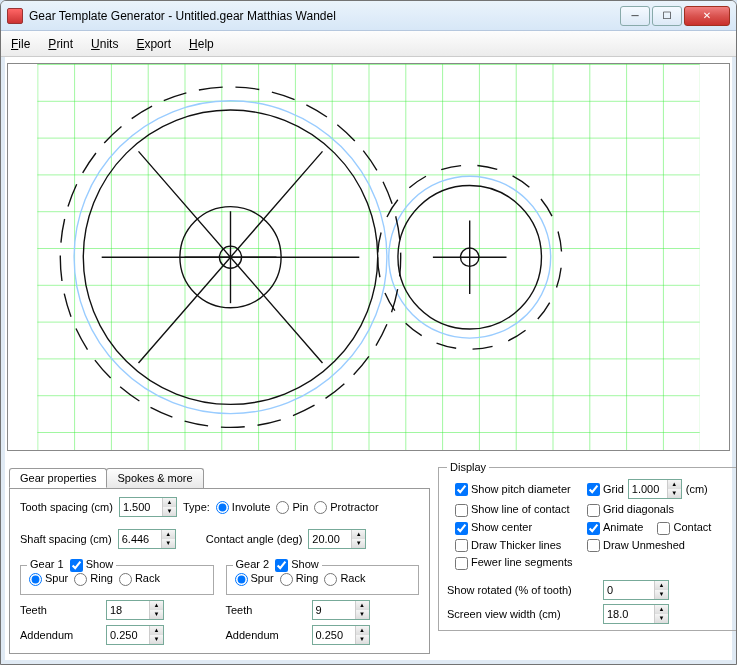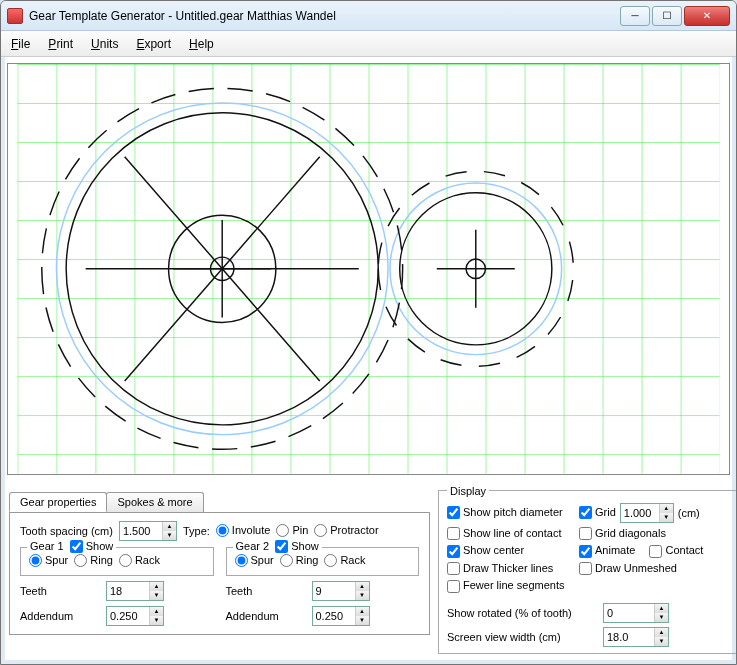--- a/index.html
+++ b/index.html
@@ -13,34 +13,34 @@
 .winbtn.close { width:46px; background:linear-gradient(#f08080,#d9534f,#c9302c); border-color:#a03020; color:#fff;}
 .menubar { height:26px; background:linear-gradient(#fdfdfd,#ececec); display:flex; align-items:center; padding:0 10px; gap:18px; border-bottom:1px solid #ccc; font-size:12px;}
 .menubar span u { text-decoration:underline; }
 .canvas-wrap { flex:1; background:#fff; margin:6px; border:1px solid #888; position:relative; overflow:hidden;}
 .panels { display:flex; padding:4px 8px 10px; gap:8px;}
 .left-panel { flex:1;}
 .right-panel { width:290px;}
 .tabs { display:flex;margin-top:7px; }
 .tab { padding:3px 10px; border:1px solid #999; border-bottom:none; background:linear-gradient(#fdfdfd,#e8e8e8); font-size:11px; margin-right:-1px; border-radius:3px 3px 0 0;}
 .tab.active { background:#fff; position:relative; z-index:2; border-bottom:1px solid #fff; }
-.tabpage { border:1px solid #999; padding:8px 10px; display:flex; flex-direction:column; gap:2px;}
+.tabpage { border:1px solid #999; padding:8px 10px; display:flex; flex-direction:column; gap:12px;}
 .row { display:flex; align-items:center; gap:6px;}
 .lbl { white-space:nowrap;}
 .numbox { display:flex; align-items:center; border:1px solid #7a9; height:20px; background:#fff;}
 .numbox input { border:none; width:42px; height:18px; font-size:11px; padding:0 3px; outline:none;}
 .spinner { display:flex; flex-direction:column; width:14px; border-left:1px solid #ccc;}
 .spinner div { height:9px; background:linear-gradient(#f5f5f5,#ddd); font-size:6px; line-height:9px; text-align:center; cursor:pointer;}
 .group { border:1px solid #aaa; padding:6px 8px 8px; position:relative; margin-top:4px;}
 .group .legend { position:absolute; top:-8px; left:6px; background:#fff; padding:0 3px; font-size:11px;}
 .gear-cols { display:flex; gap:12px;}
 .gear-col { flex:1; display:flex; flex-direction:column; gap:5px;}
 input[type=radio],input[type=checkbox]{ margin-right:3px; vertical-align:middle;}
 .disp-grid { display:grid; grid-template-columns: 130px 160px; row-gap:4px; column-gap:2px;}
-.disp-grid .cell { display:flex; align-items:center; gap:4px;}
+.disp-grid .cell { display:flex; align-items:center; gap:4px;margin-left:8px;}
 fieldset.display { border:1px solid #aaa; padding:6px 8px;}
 fieldset.display legend { font-size:11px; padding:0 3px;}
 </style>
 </head>
 <body>
 
 <div class="window">
   <div class="titlebar">
     <span class="icon"></span>
     <span class="title">Gear Template Generator - Untitled.gear     Matthias Wandel</span>
@@ -109,20 +109,38 @@
                 <div>▲</div>
                 <div>▼</div>
               </div>
           </div>
           <span class="lbl" style="">Type:</span>
           <label><input type="radio" checked="" style=""><span>Involute</span></label>
           <label><input type="radio" style=""><span>Pin</span></label>
           <label><input type="radio" style=""><span>Protractor</span></label>
         </div>
 
+        <div class="row">
+          <span class="lbl">Shaft spacing (cm)</span>
+          <div class="numbox">
+            <input value="6.446" style="">
+            <div class="spinner">
+                <div>▲</div>
+                <div>▼</div>
+              </div>
+          </div>
+          <span class="lbl" style="margin-left:24px">Contact angle (deg)</span>
+          <div class="numbox">
+            <input value="20.00" style="">
+            <div class="spinner">
+                <div>▲</div>
+                <div>▼</div>
+              </div>
+          </div>
+        </div>
 
         <div class="gear-cols">
           <div class="gear-col">
             <div class="group">
               <span class="legend"><span>Gear 1</span>&nbsp; <label><input type="checkbox" checked="" style=""><span>Show</span></label></span>
               <div class="row">
                 <label><input type="radio" checked="" style=""><span>Spur</span></label>
                 <label><input type="radio" style=""><span>Ring</span></label>
                 <label><input type="radio" style=""><span>Rack</span></label>
               </div>

